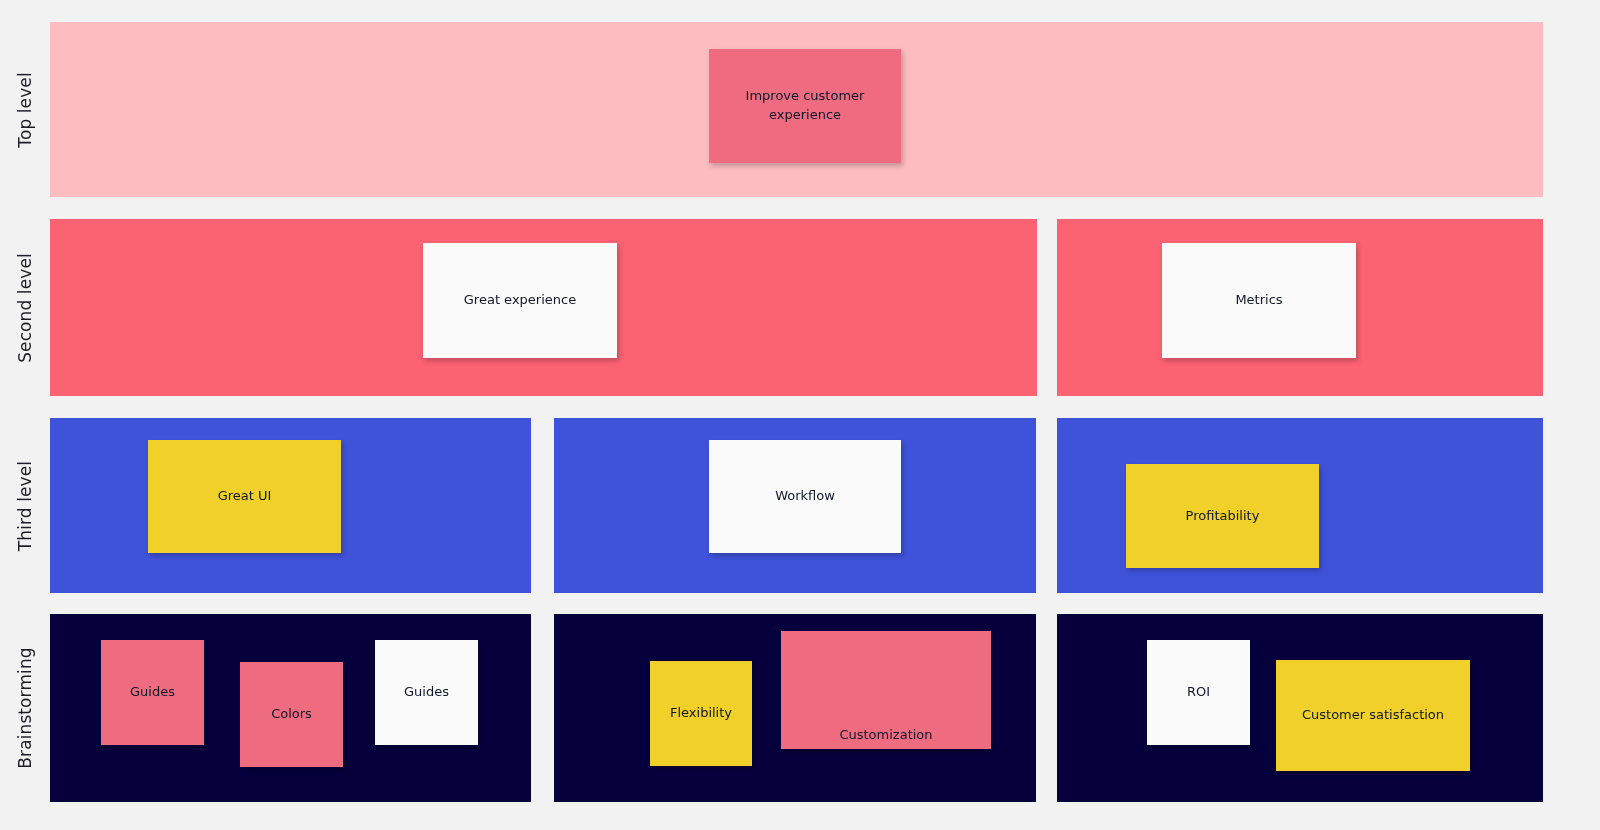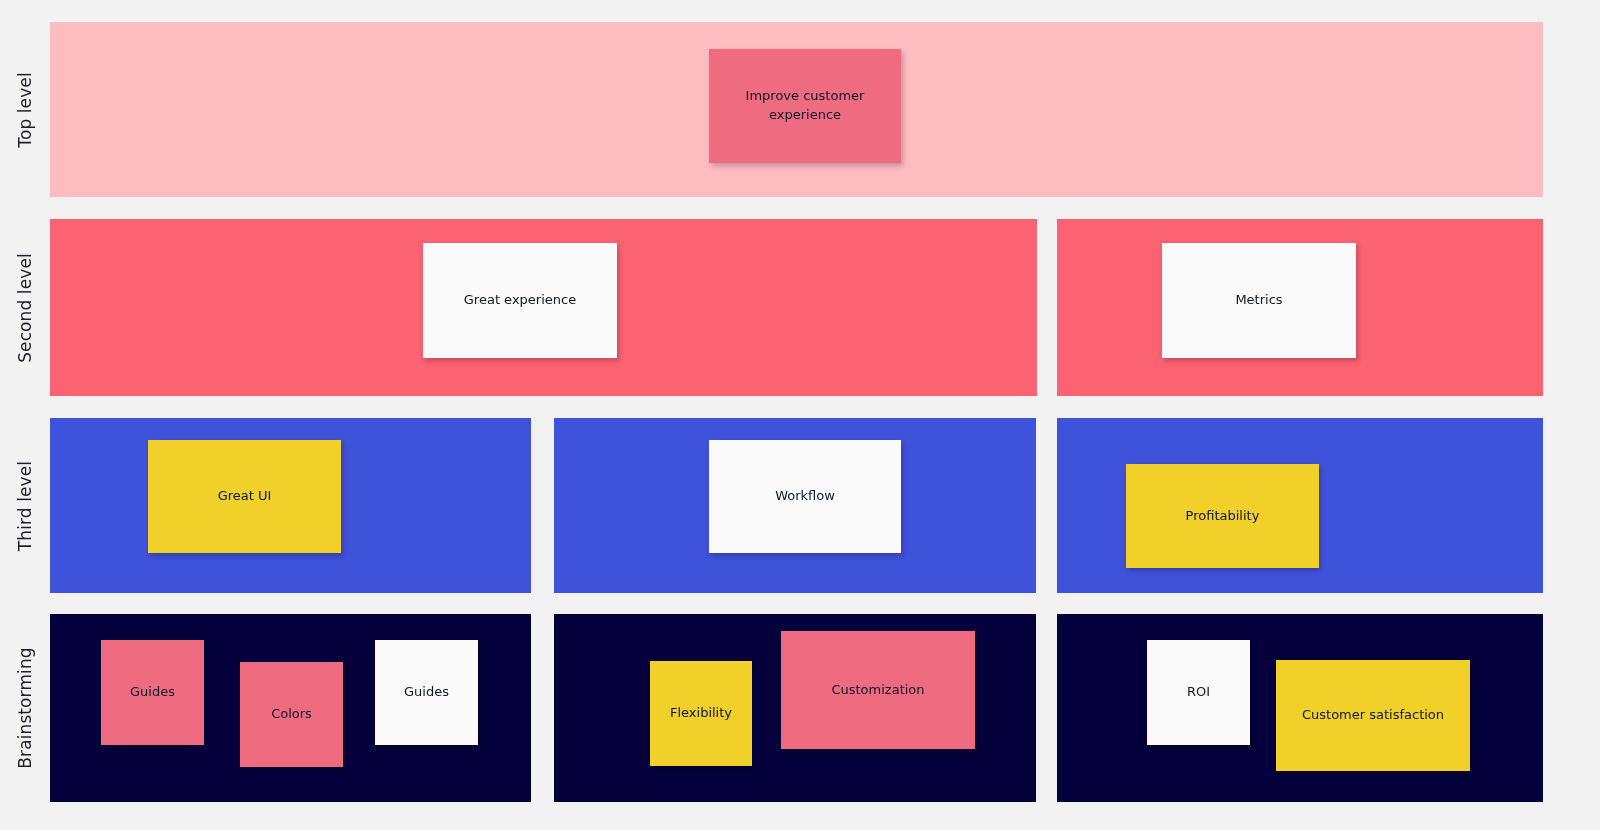--- a/index.html
+++ b/index.html
@@ -113,21 +113,21 @@
     <div class="card white" style="left: 364px; top: 640px; width: 103px; height: 105px; background: rgb(250, 250, 250);">
       <span>Guides</span>
     </div>
     <div class="card pink" style="left: 229px; top: 662px; width: 103px; height: 105px; background: rgb(239, 107, 128);">
       <span>Colors</span>
     </div>
     <div class="panel" style="left: 554px; top: 614px; width: 482px; height: 188px; background: rgb(5, 0, 60);"></div>
     <div class="card yellow" style="left: 639px; top: 661px; width: 102px; height: 105px; background: rgb(242, 208, 42);">
       <span>Flexibility</span>
     </div>
-    <div class="card pink" style="left: 770px; top: 631px; width: 194px; height: 118px; background: rgb(239, 107, 128);">
+    <div class="card pink" style="left: 770px; top: 631px; width: 210px; height: 118px; background: rgb(239, 107, 128); align-items: flex-end;">
       <span>Customization</span>
     </div>
     <div class="panel" style="left: 1057px; top: 614px; width: 486px; height: 188px; background: rgb(5, 0, 60);"></div>
     <div class="card white" style="left: 1136px; top: 640px; width: 103px; height: 105px; background: rgb(250, 250, 250);">
       <span>ROI</span>
     </div>
     <div class="card yellow" style="left: 1265px; top: 660px; width: 194px; height: 111px; background: rgb(242, 208, 42);">
       <span>Customer satisfaction</span>
     </div>
   </div>

